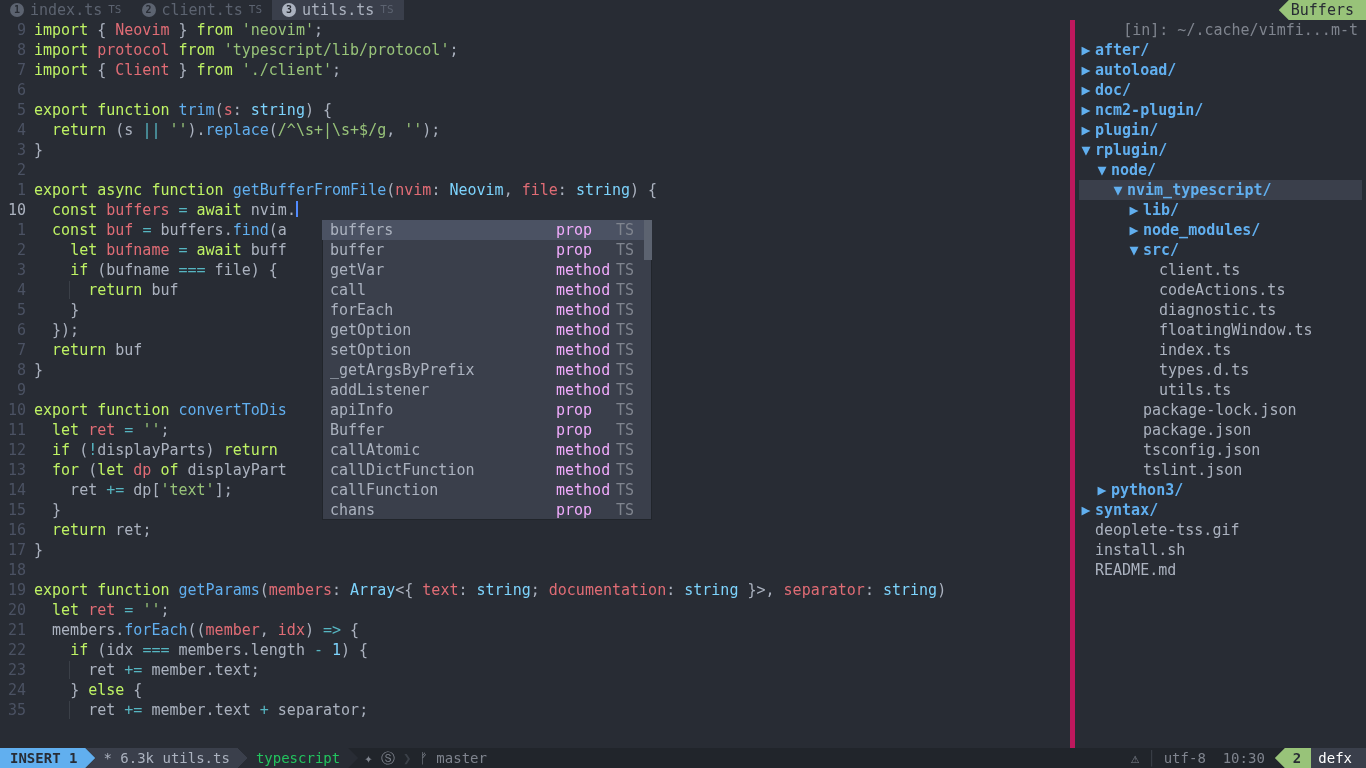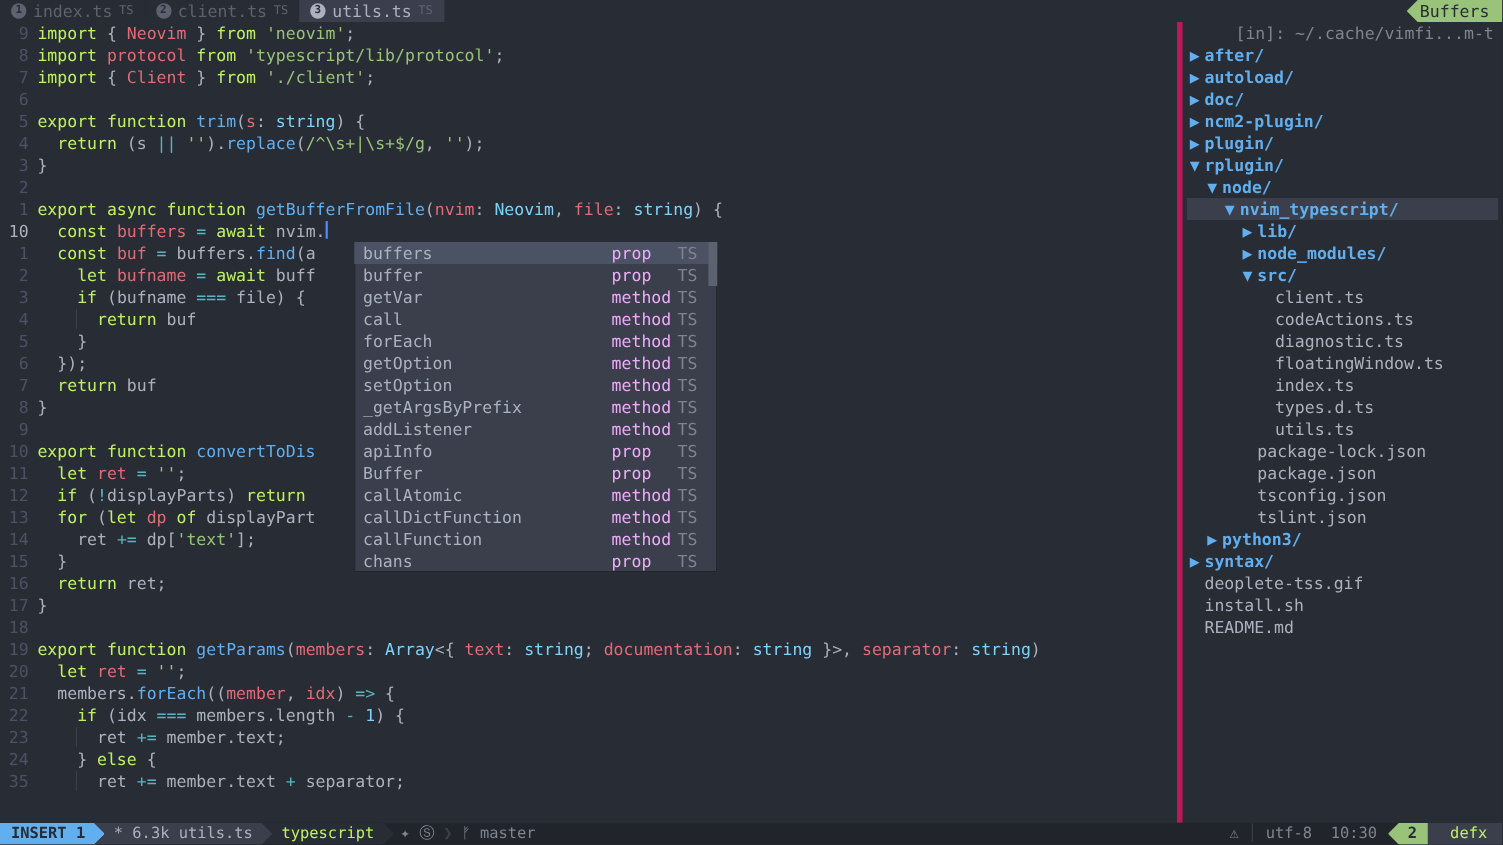--- a/index.html
+++ b/index.html
@@ -107,36 +107,36 @@
   .seg { display: flex; align-items: center; padding: 0 10px; }
   .seg.mode {
     background: #61afef; color: #282c34; font-weight: bold;
     clip-path: polygon(0 0, calc(100% - 10px) 0, 100% 50%, calc(100% - 10px) 100%, 0 100%);
     padding-right: 18px;
   }
   .seg.file { background: #3a3f4b; color: #abb2bf;
     clip-path: polygon(0 0, calc(100% - 10px) 0, 100% 50%, calc(100% - 10px) 100%, 0 100%, 10px 50%);
     padding-left: 18px; padding-right: 18px; margin-left: -10px;
   }
-  .seg.ft { background: #282c34; color: #bef264;
+  .seg.ft { background: #282c34; color: #22c55e;
     clip-path: polygon(0 0, calc(100% - 10px) 0, 100% 50%, calc(100% - 10px) 100%, 0 100%, 10px 50%);
     padding-left: 18px; padding-right: 18px; margin-left: -10px;
   }
   .seg.git { color: #7f848e; padding-left: 6px; }
   .seg.git .sep { color: #3b4048; margin: 0 8px; }
   .status .grow { flex: 1; }
   .seg.right { color: #7f848e; }
   .seg.right .sep { color: #3b4048; margin: 0 8px; }
   .seg.winnr {
     background: #98c379; color: #282c34; font-weight: bold;
     clip-path: polygon(10px 0, 100% 0, 100% 100%, 10px 100%, 0 50%);
     padding-left: 18px;
   }
-  .seg.defx { background: #3a3f4b; color: #bef264;
-    padding-left: 20px; padding-right: 14px; }
+  .seg.defx { background: #3a3f4b; color: #ffffff;
+    padding-left: 7px; padding-right: 14px; }
 </style>
 </head>
 <body>
 
 <div class="root">
 
   <div class="tabbar">
     <div id="tabs-mount" style="display: contents;"><div class="tab">
           <span class="circ">1</span>
           <span>index.ts</span>

